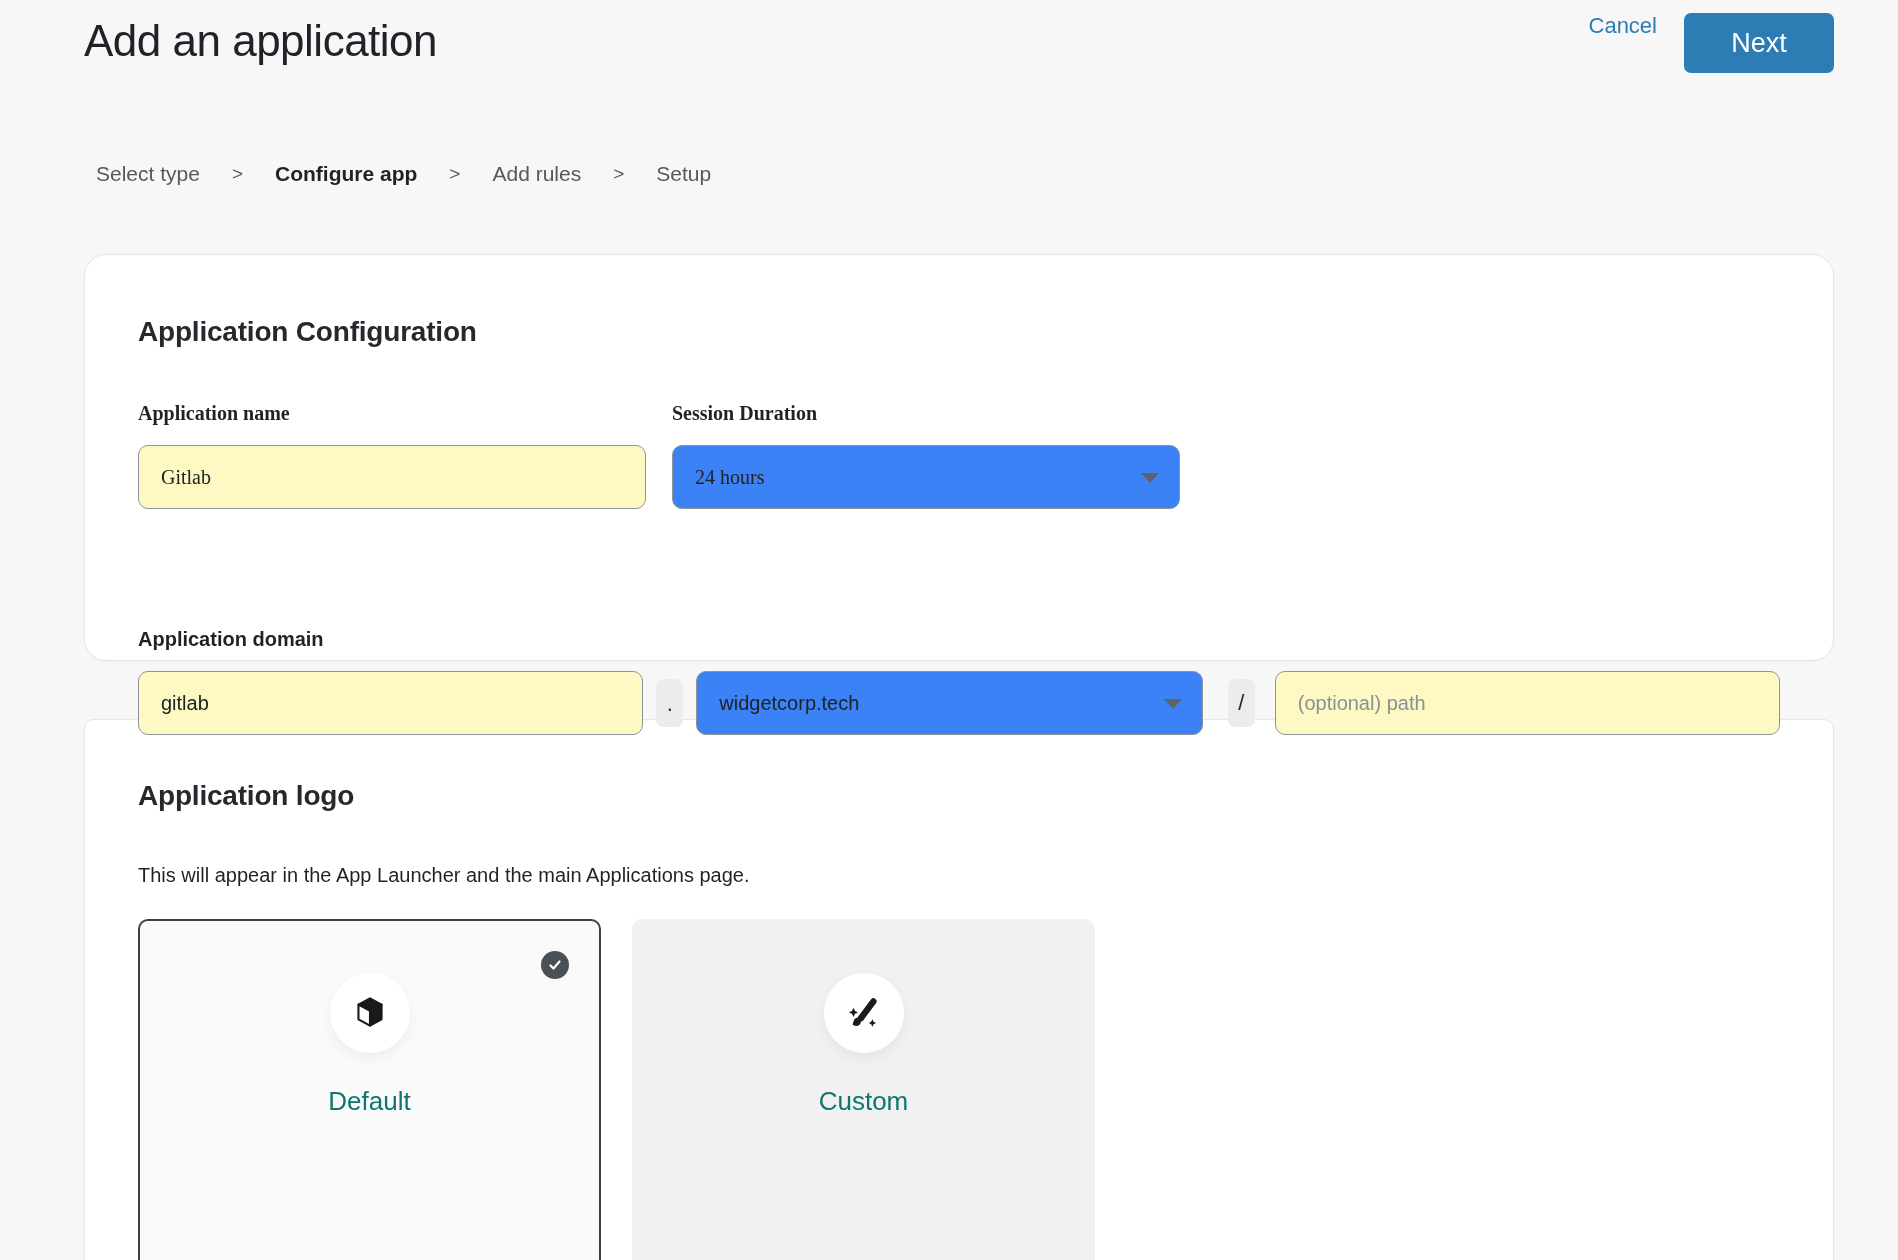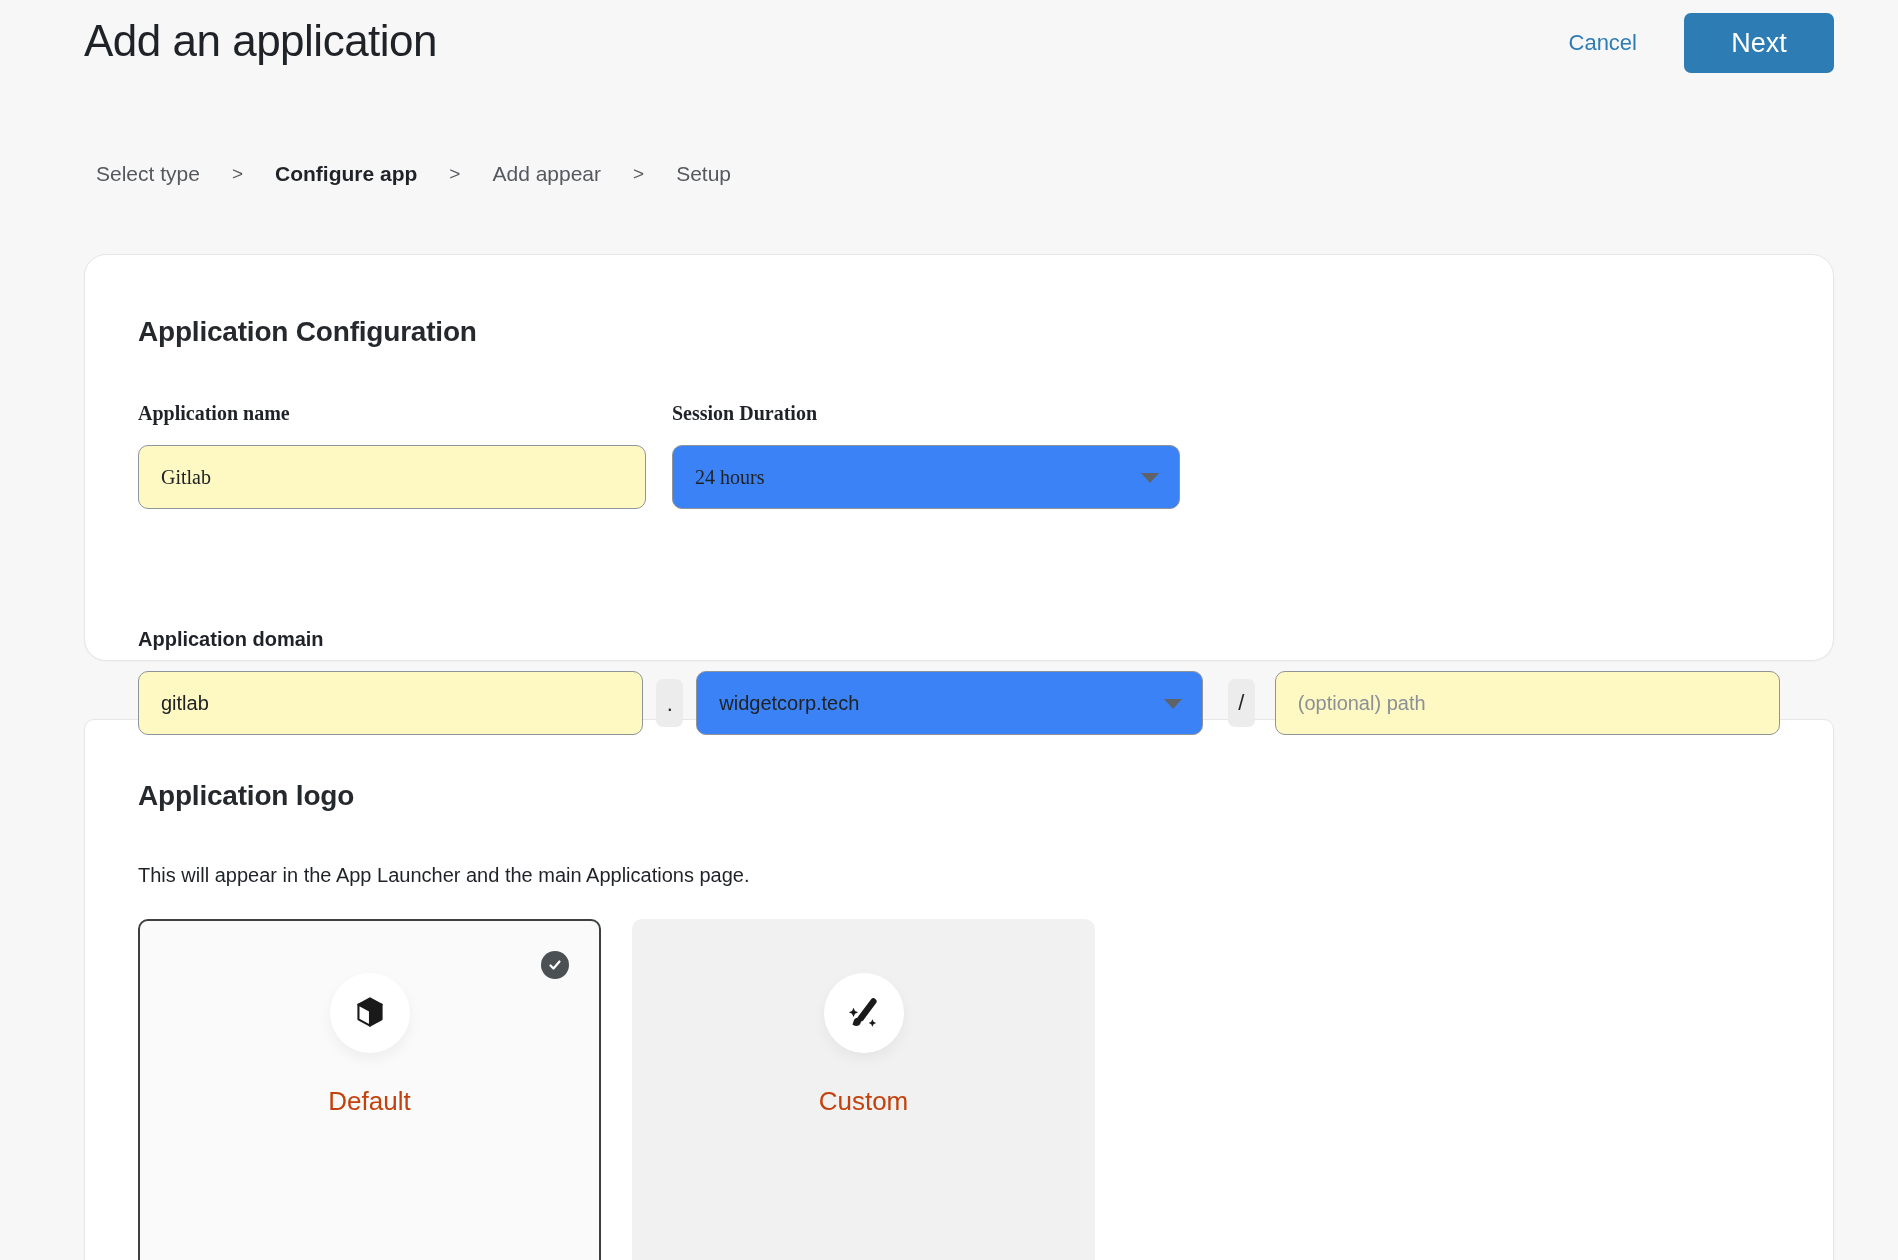--- a/index.html
+++ b/index.html
@@ -11,21 +11,21 @@
     color: #202326;
   }
   
   .header { position: relative; padding: 14px 64px 0 84px; height: 82px; }
   .page-title {
     margin: 0; font-size: 44px; font-weight: 400; line-height: 54px;
     letter-spacing: -0.5px; color: #1f2328;
   }
   .header-actions {
     position: absolute; top: 13px; right: 64px;
-    display: flex; align-items: center; gap: 47px; height: 60px;
+    display: flex; align-items: flex-start; gap: 27px; height: 60px;
   }
   .cancel-link { font-size: 22px; color: #2d7cb4; cursor: pointer; }
   .next-button {
     width: 150px; height: 60px; border: none; border-radius: 7px;
     background: #2d7cb4; color: #ffffff; font-size: 27px;
     font-family: inherit; cursor: pointer;
   }
   
   .breadcrumb {
     margin: 78px 0 0 96px; display: flex; align-items: center; gap: 32px;
@@ -88,21 +88,21 @@
     display: flex; flex-direction: column; align-items: center; cursor: pointer;
   }
   .tile-default { background: #fafafa; border: 2px solid #3c4043; }
   .tile-custom { background: #f1f1f2; }
   .tile-circle {
     width: 80px; height: 80px; border-radius: 50%; background: #ffffff;
     margin-top: 52px; display: flex; align-items: center; justify-content: center;
     box-shadow: 0 6px 14px rgba(0,0,0,0.05);
   }
   .tile-custom .tile-circle { margin-top: 54px; }
-  .tile-label { margin-top: 33px; font-size: 26px; color: #c2410c; }
+  .tile-label { margin-top: 33px; font-size: 26px; color: #0f766e; }
   .check-badge {
     position: absolute; top: 30px; right: 30px; width: 28px; height: 28px;
     border-radius: 50%; background: #4b5054;
     display: flex; align-items: center; justify-content: center;
   }
 </style>
 </head>
 <body>
 
 <div class="header">
@@ -111,21 +111,21 @@
     <span class="cancel-link">Cancel</span>
     <button class="next-button">Next</button>
   </div>
 </div>
 
 <div class="breadcrumb">
   <span class="crumb">Select type</span>
   <span class="crumb-sep">&gt;</span>
   <span class="crumb active">Configure app</span>
   <span class="crumb-sep">&gt;</span>
-  <span class="crumb">Add appear</span>
+  <span class="crumb">Add rules</span>
   <span class="crumb-sep">&gt;</span>
   <span class="crumb">Setup</span>
 </div>
 
 <div class="card card-config">
   <h2 class="card-title">Application Configuration</h2>
 
   <div class="form-row">
     <div>
       <div class="field-label">Application name</div>

